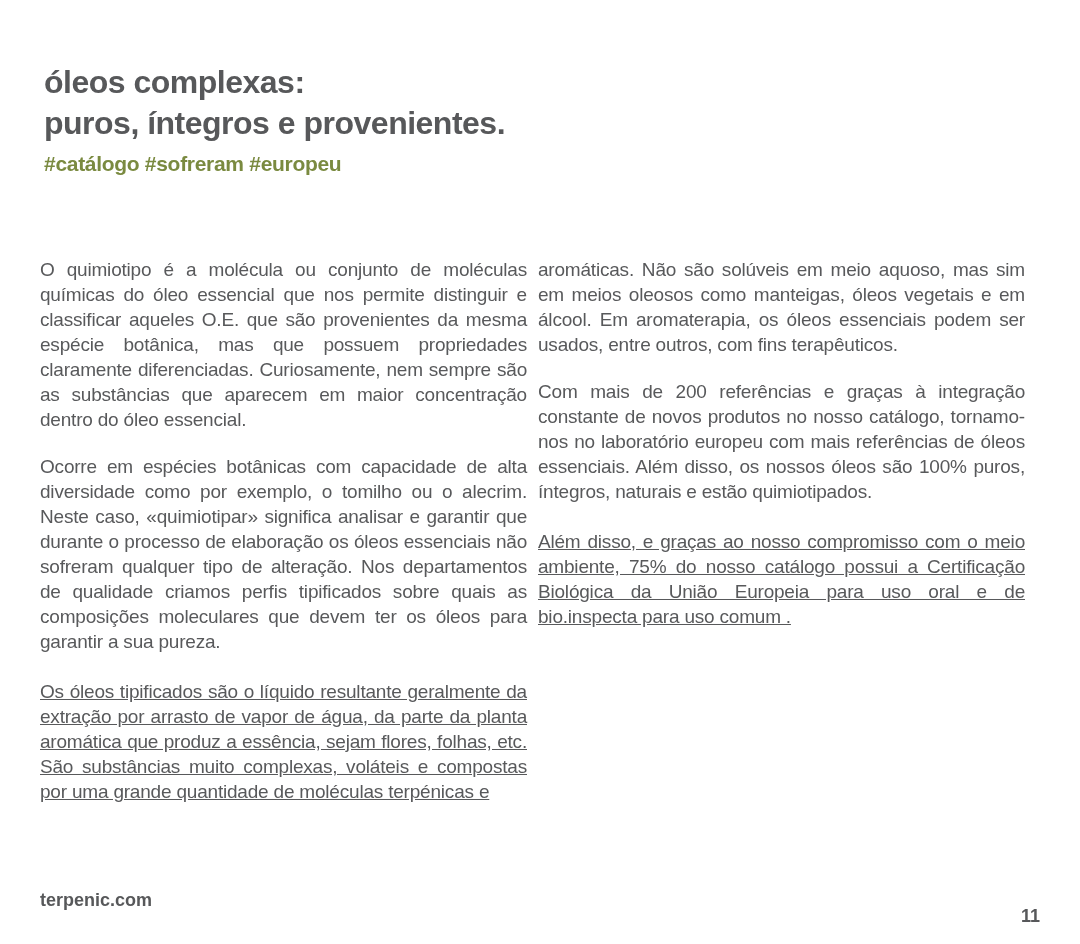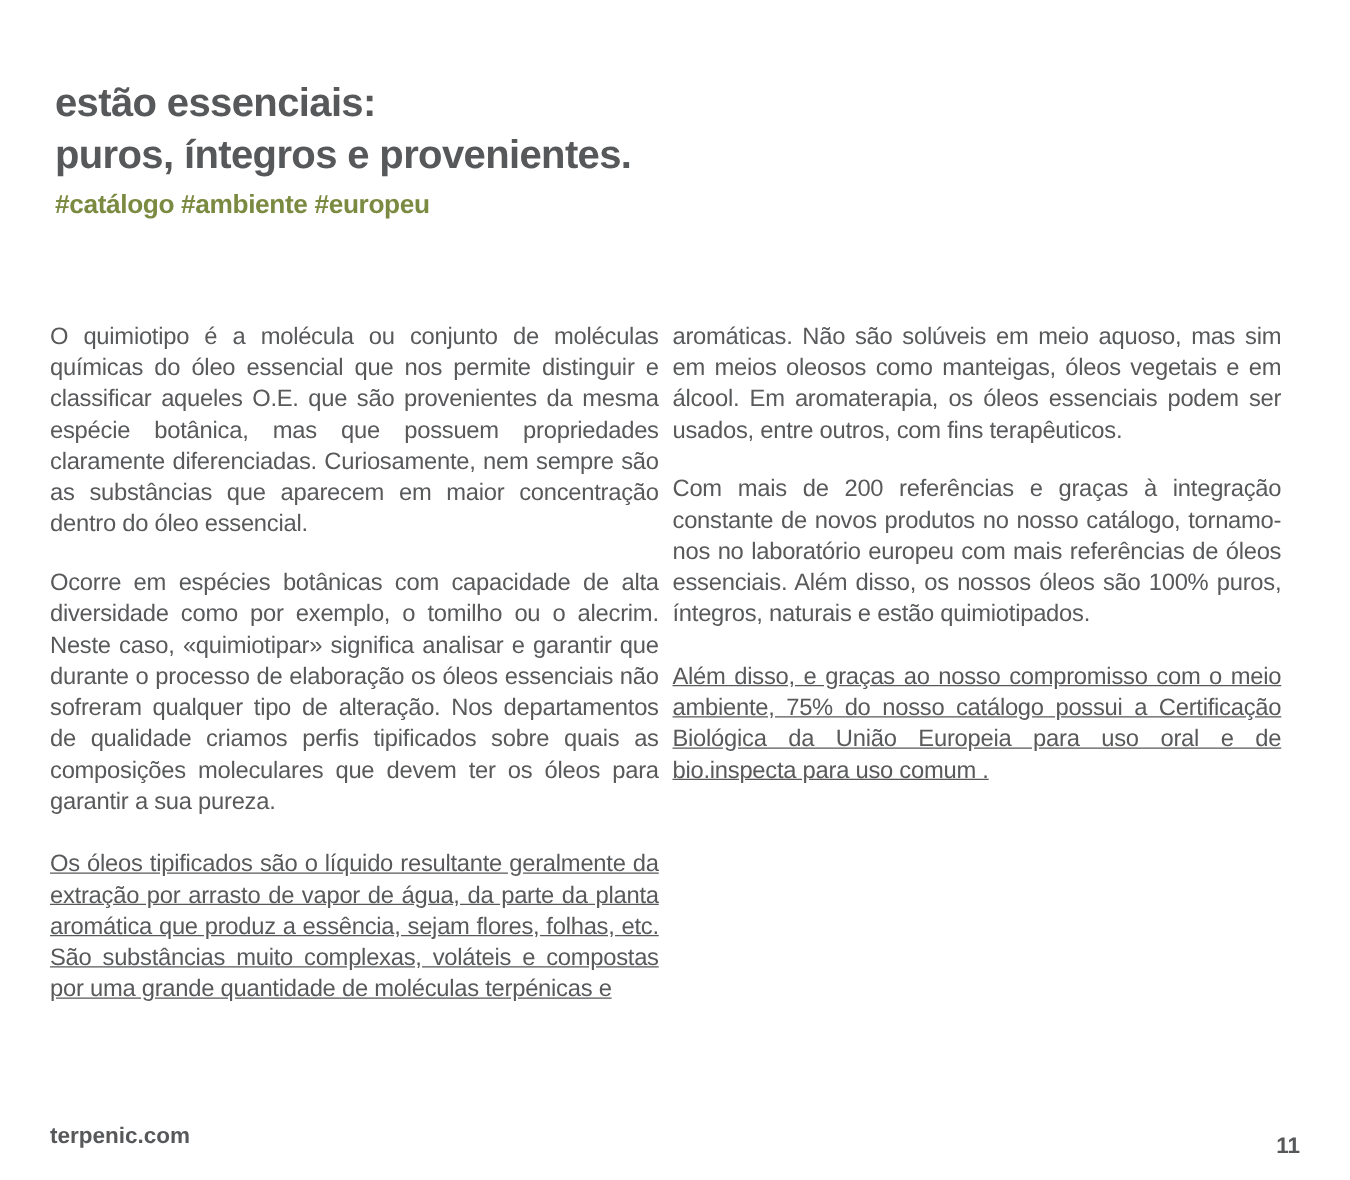--- a/index.html
+++ b/index.html
@@ -55,46 +55,46 @@
   }
   .column p { margin-bottom: 22px; }
   .column p.gap-large { margin-top: 25px; text-decoration: underline; }
   .footer {
     position: absolute;
     left: 40px;
     top: 890px;
     width: 1000px;
     display: flex;
     justify-content: space-between;
-    align-items: center;
+    align-items: flex-start;
   }
   .footer-site {
     font-size: 18px;
     font-weight: bold;
     color: #57585a;
     text-decoration: none;
   }
   .footer-page {
     font-size: 18px;
     font-weight: bold;
     color: #57585a;
     margin-top: 16px;
   }
 </style>
 </head>
 <body>
 
 <div class="page">
 
   <div class="title-block">
-    <div class="title-line">estão essenciais:</div>
+    <div class="title-line">óleos complexas:</div>
     <div class="title-line">puros, íntegros e provenientes.</div>
   </div>
 
-  <div class="hashtags">#catálogo #ambiente #europeu</div>
+  <div class="hashtags">#catálogo #sofreram #europeu</div>
 
   <div class="body-columns">
     <div class="column">
       <p>O quimiotipo é a molécula ou conjunto de moléculas químicas do óleo essencial que nos permite distinguir e classificar aqueles O.E. que são provenientes da mesma espécie botânica, mas que possuem propriedades claramente diferenciadas. Curiosamente, nem sempre são as substâncias que aparecem em maior concentração dentro do óleo essencial.</p>
       <p>Ocorre em espécies botânicas com capacidade de alta diversidade como por exemplo, o tomilho ou o alecrim. Neste caso, «quimiotipar» significa analisar e garantir que durante o processo de elaboração os óleos essenciais não sofreram qualquer tipo de alteração. Nos departamentos de qualidade criamos perfis tipificados sobre quais as composições moleculares que devem ter os óleos para garantir a sua pureza.</p>
       <p class="gap-large">Os óleos tipificados são o líquido resultante geralmente da extração por arrasto de vapor de água, da parte da planta aromática que produz a essência, sejam flores, folhas, etc. São substâncias muito complexas, voláteis e compostas por uma grande quantidade de moléculas terpénicas e</p>
     </div>
     <div class="column">
       <p>aromáticas. Não são solúveis em meio aquoso, mas sim em meios oleosos como manteigas, óleos vegetais e em álcool. Em aromaterapia, os óleos essenciais podem ser usados, entre outros, com fins terapêuticos.</p>
       <p>Com mais de 200 referências e graças à integração constante de novos produtos no nosso catálogo, tornamo-nos no laboratório europeu com mais referências de óleos essenciais. Além disso, os nossos óleos são 100% puros, íntegros, naturais e estão quimiotipados.</p>

